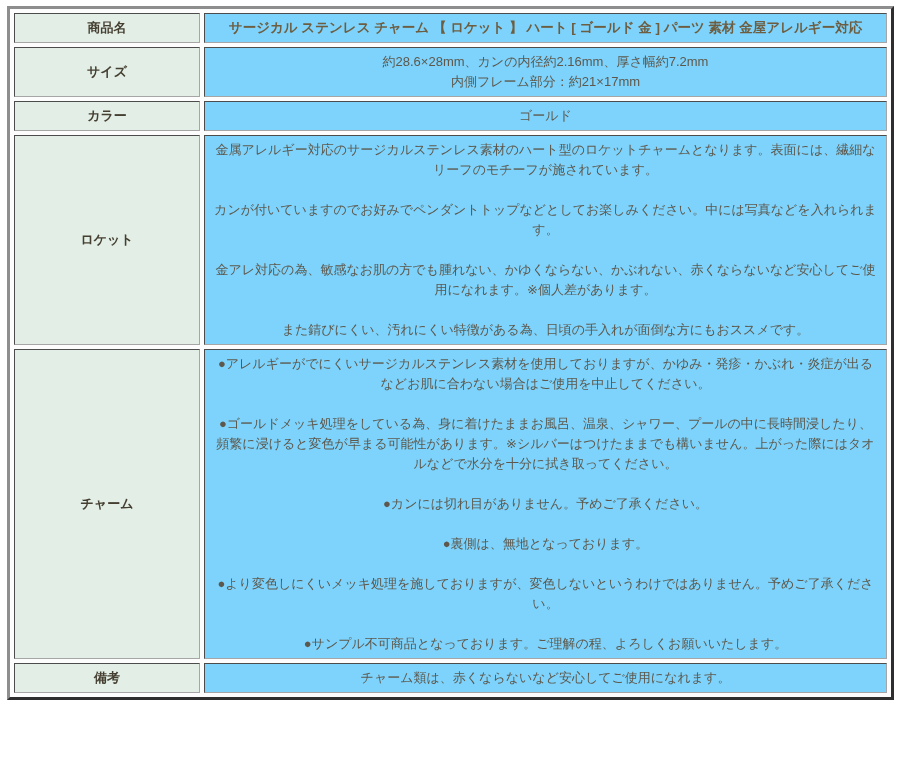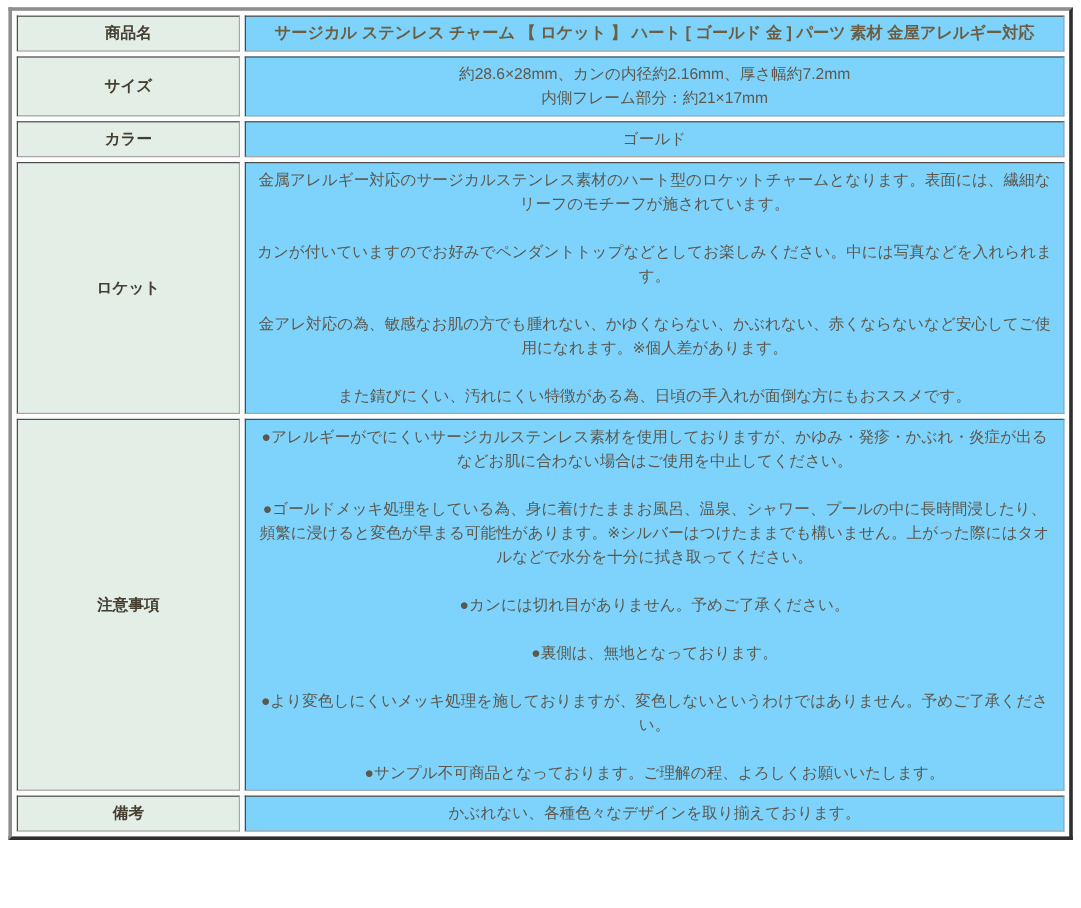--- a/index.html
+++ b/index.html
@@ -83,32 +83,32 @@
         <th class="label">ロケット</th>
         <td class="content">金属アレルギー対応のサージカルステンレス素材のハート型のロケットチャームとなります。表面には、繊細なリーフのモチーフが施されています。
 
 カンが付いていますのでお好みでペンダントトップなどとしてお楽しみください。中には写真などを入れられます。
 
 金アレ対応の為、敏感なお肌の方でも腫れない、かゆくならない、かぶれない、赤くならないなど安心してご使用になれます。※個人差があります。
 
 また錆びにくい、汚れにくい特徴がある為、日頃の手入れが面倒な方にもおススメです。</td>
       </tr>
       <tr>
-        <th class="label">注意事項</th>
+        <th class="label">チャーム</th>
         <td class="content">●アレルギーがでにくいサージカルステンレス素材を使用しておりますが、かゆみ・発疹・かぶれ・炎症が出るなどお肌に合わない場合はご使用を中止してください。
 
 ●ゴールドメッキ処理をしている為、身に着けたままお風呂、温泉、シャワー、プールの中に長時間浸したり、頻繁に浸けると変色が早まる可能性があります。※シルバーはつけたままでも構いません。上がった際にはタオルなどで水分を十分に拭き取ってください。
 
 ●カンには切れ目がありません。予めご了承ください。
 
 ●裏側は、無地となっております。
 
 ●より変色しにくいメッキ処理を施しておりますが、変色しないというわけではありません。予めご了承ください。
 
 ●サンプル不可商品となっております。ご理解の程、よろしくお願いいたします。</td>
       </tr>
       <tr>
         <th class="label">備考</th>
-        <td class="content">かぶれない、各種色々なデザインを取り揃えております。</td>
+        <td class="content">チャーム類は、赤くならないなど安心してご使用になれます。</td>
       </tr>
     </tbody>
   </table>
 </div>
 
 </body></html>

